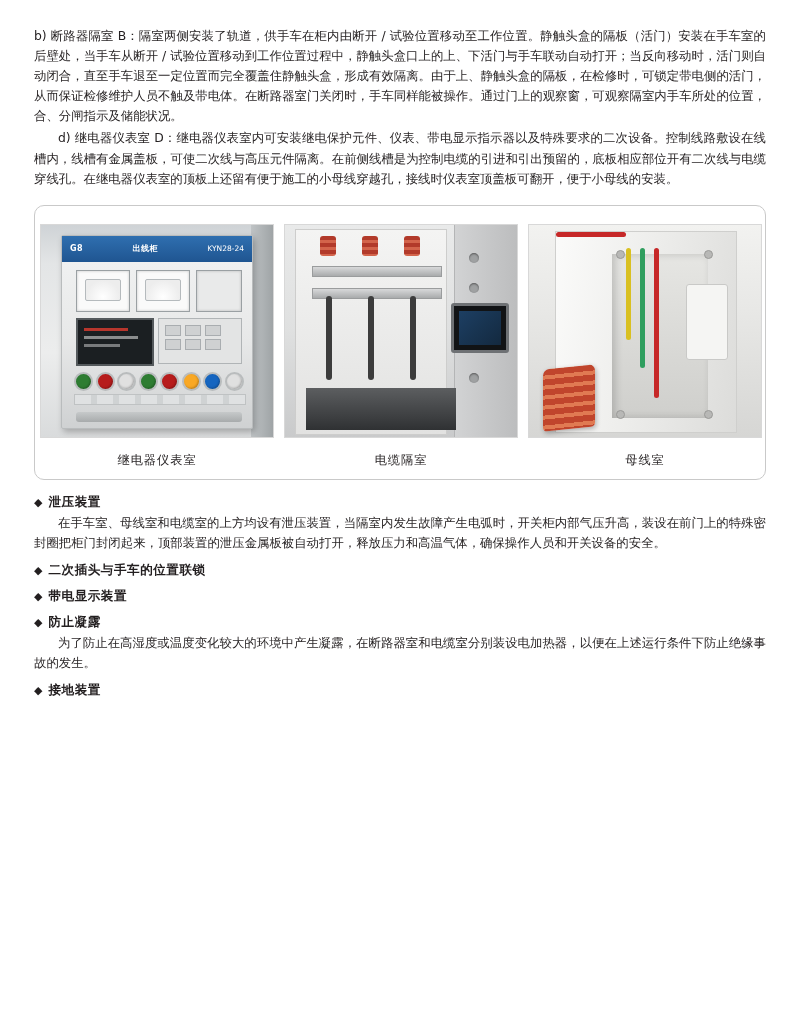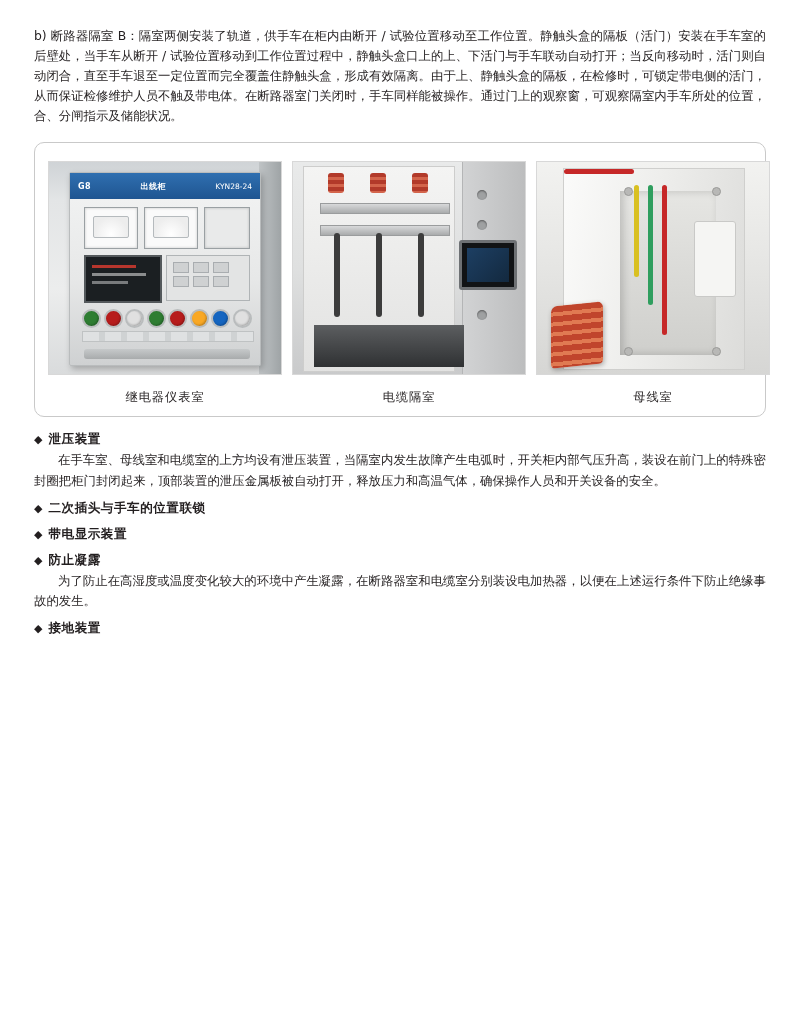--- a/index.html
+++ b/index.html
@@ -29,21 +29,21 @@
     text-justify: inter-ideograph;
     text-indent: 0;
   }
   p.para.indent {
     text-indent: 24px;
   }
   .figure-box {
     margin: 16px 0 14px 0;
     border: 1px solid #c9c9c9;
     border-radius: 10px;
-    padding: 18px 14px 10px 14px;
+    padding: 18px 14px 10px 6px;
     background: #ffffff;
   }
   .figure-row {
     display: flex;
     justify-content: space-between;
     gap: 12px;
   }
   .figure-cell {
     width: 232px;
     display: flex;
@@ -262,20 +262,21 @@
     text-justify: inter-ideograph;
     text-indent: 24px;
   }
 </style>
 </head>
 <body>
 
 <div class="page">
 
   <p class="para">b) 断路器隔室 B：隔室两侧安装了轨道，供手车在柜内由断开 / 试验位置移动至工作位置。静触头盒的隔板（活门）安装在手车室的后壁处，当手车从断开 / 试验位置移动到工作位置过程中，静触头盒口上的上、下活门与手车联动自动打开；当反向移动时，活门则自动闭合，直至手车退至一定位置而完全覆盖住静触头盒，形成有效隔离。由于上、静触头盒的隔板，在检修时，可锁定带电侧的活门，从而保证检修维护人员不触及带电体。在断路器室门关闭时，手车同样能被操作。通过门上的观察窗，可观察隔室内手车所处的位置，合、分闸指示及储能状况。</p>
+  <p class="para indent">d) 继电器仪表室 D：继电器仪表室内可安装继电保护元件、仪表、带电显示指示器以及特殊要求的二次设备。控制线路敷设在线槽内，线槽有金属盖板，可使二次线与高压元件隔离。在前侧线槽是为控制电缆的引进和引出预留的，底板相应部位开有二次线与电缆穿线孔。在继电器仪表室的顶板上还留有便于施工的小母线穿越孔，接线时仪表室顶盖板可翻开，便于小母线的安装。</p>
 
   <div class="figure-box">
     <div class="figure-row">
 
       <div class="figure-cell">
         <div class="photo p1">
           <div class="side"></div>
           <div class="panel">
             <div class="topbar">
               <span class="t-left">G8</span>

